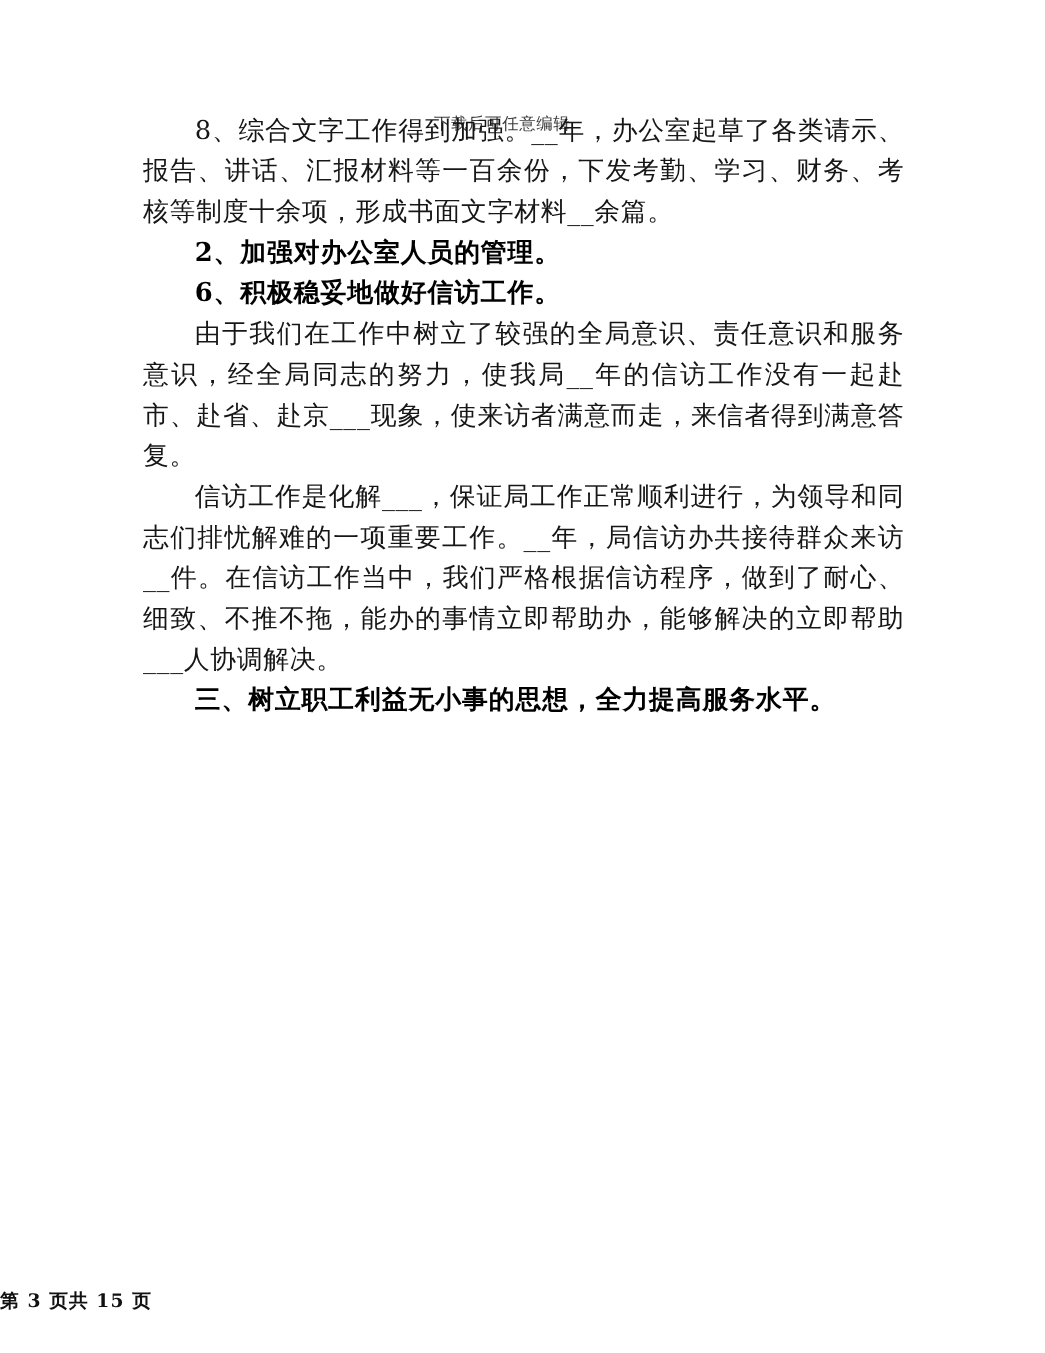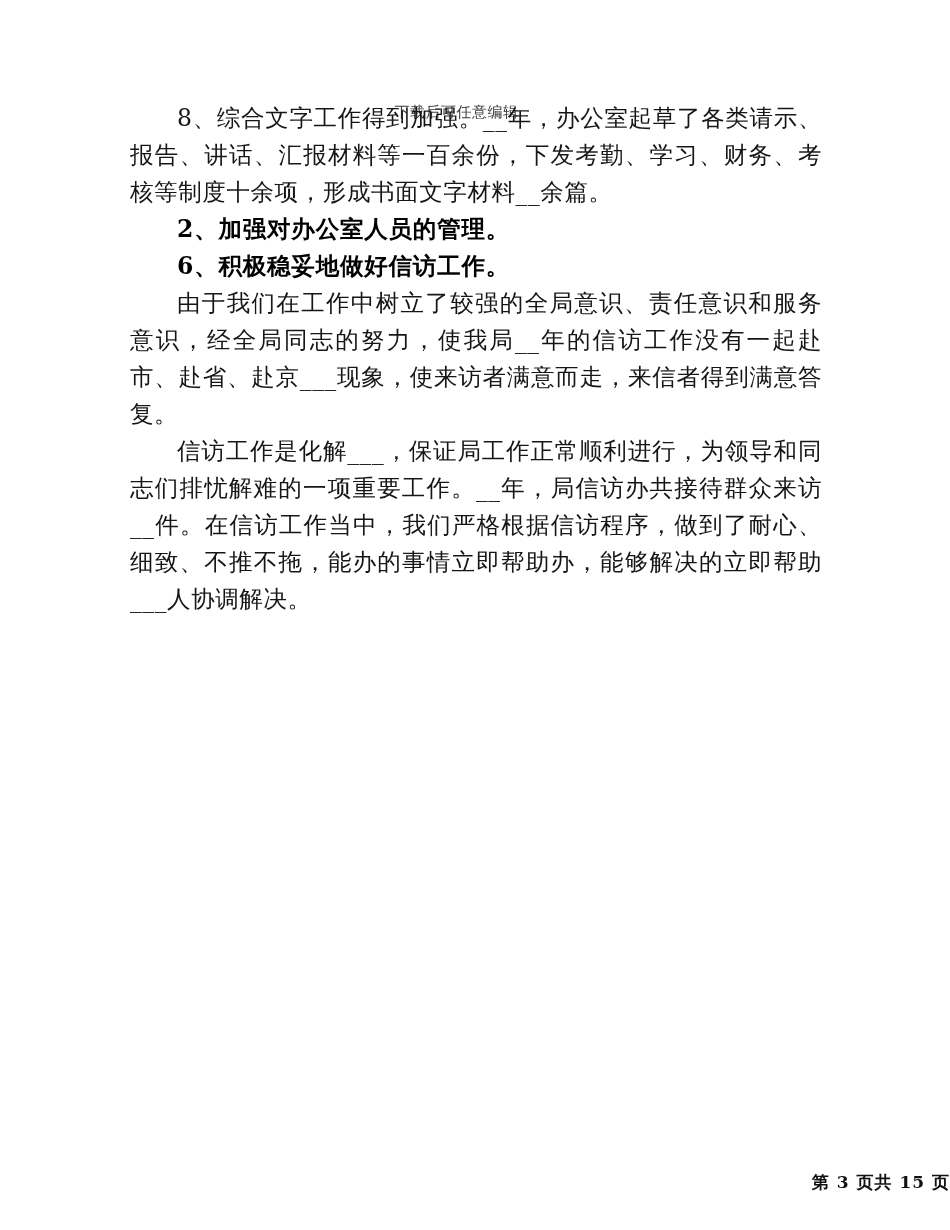--- a/index.html
+++ b/index.html
@@ -58,38 +58,39 @@
     text-indent: 2em;
     letter-spacing: 0.8px;
     color: #000000;
   }
   
   .page-footer {
     position: absolute;
     bottom: 36px;
     left: 0;
     width: 950px;
-    text-align: right;
+    text-align: left;
     font-size: 17px;
     font-weight: bold;
     letter-spacing: 1px;
     color: #111111;
     font-family: "DejaVu Serif", "Liberation Serif", serif;
   }
 </style>
 </head>
 <body>
 
 <div class="page">
 
   <div class="page-header">下载后可任意编辑</div>
 
   <div class="doc-body">
     <p class="para indent">8、综合文字工作得到加强。__年，办公室起草了各类请示、报告、讲话、汇报材料等一百余份，下发考勤、学习、财务、考核等制度十余项，形成书面文字材料__余篇。</p>
     <p class="para heading">2、加强对办公室人员的管理。</p>
     <p class="para heading">6、积极稳妥地做好信访工作。</p>
     <p class="para indent">由于我们在工作中树立了较强的全局意识、责任意识和服务意识，经全局同志的努力，使我局__年的信访工作没有一起赴市、赴省、赴京___现象，使来访者满意而走，来信者得到满意答复。</p>
     <p class="para indent">信访工作是化解___，保证局工作正常顺利进行，为领导和同志们排忧解难的一项重要工作。__年，局信访办共接待群众来访__件。在信访工作当中，我们严格根据信访程序，做到了耐心、细致、不推不拖，能办的事情立即帮助办，能够解决的立即帮助___人协调解决。</p>
+    <p class="para heading">三、树立职工利益无小事的思想，全力提高服务水平。</p>
   </div>
 
   <div class="page-footer">第 3 页共 15 页</div>
 
 </div>
 
 </body></html>

